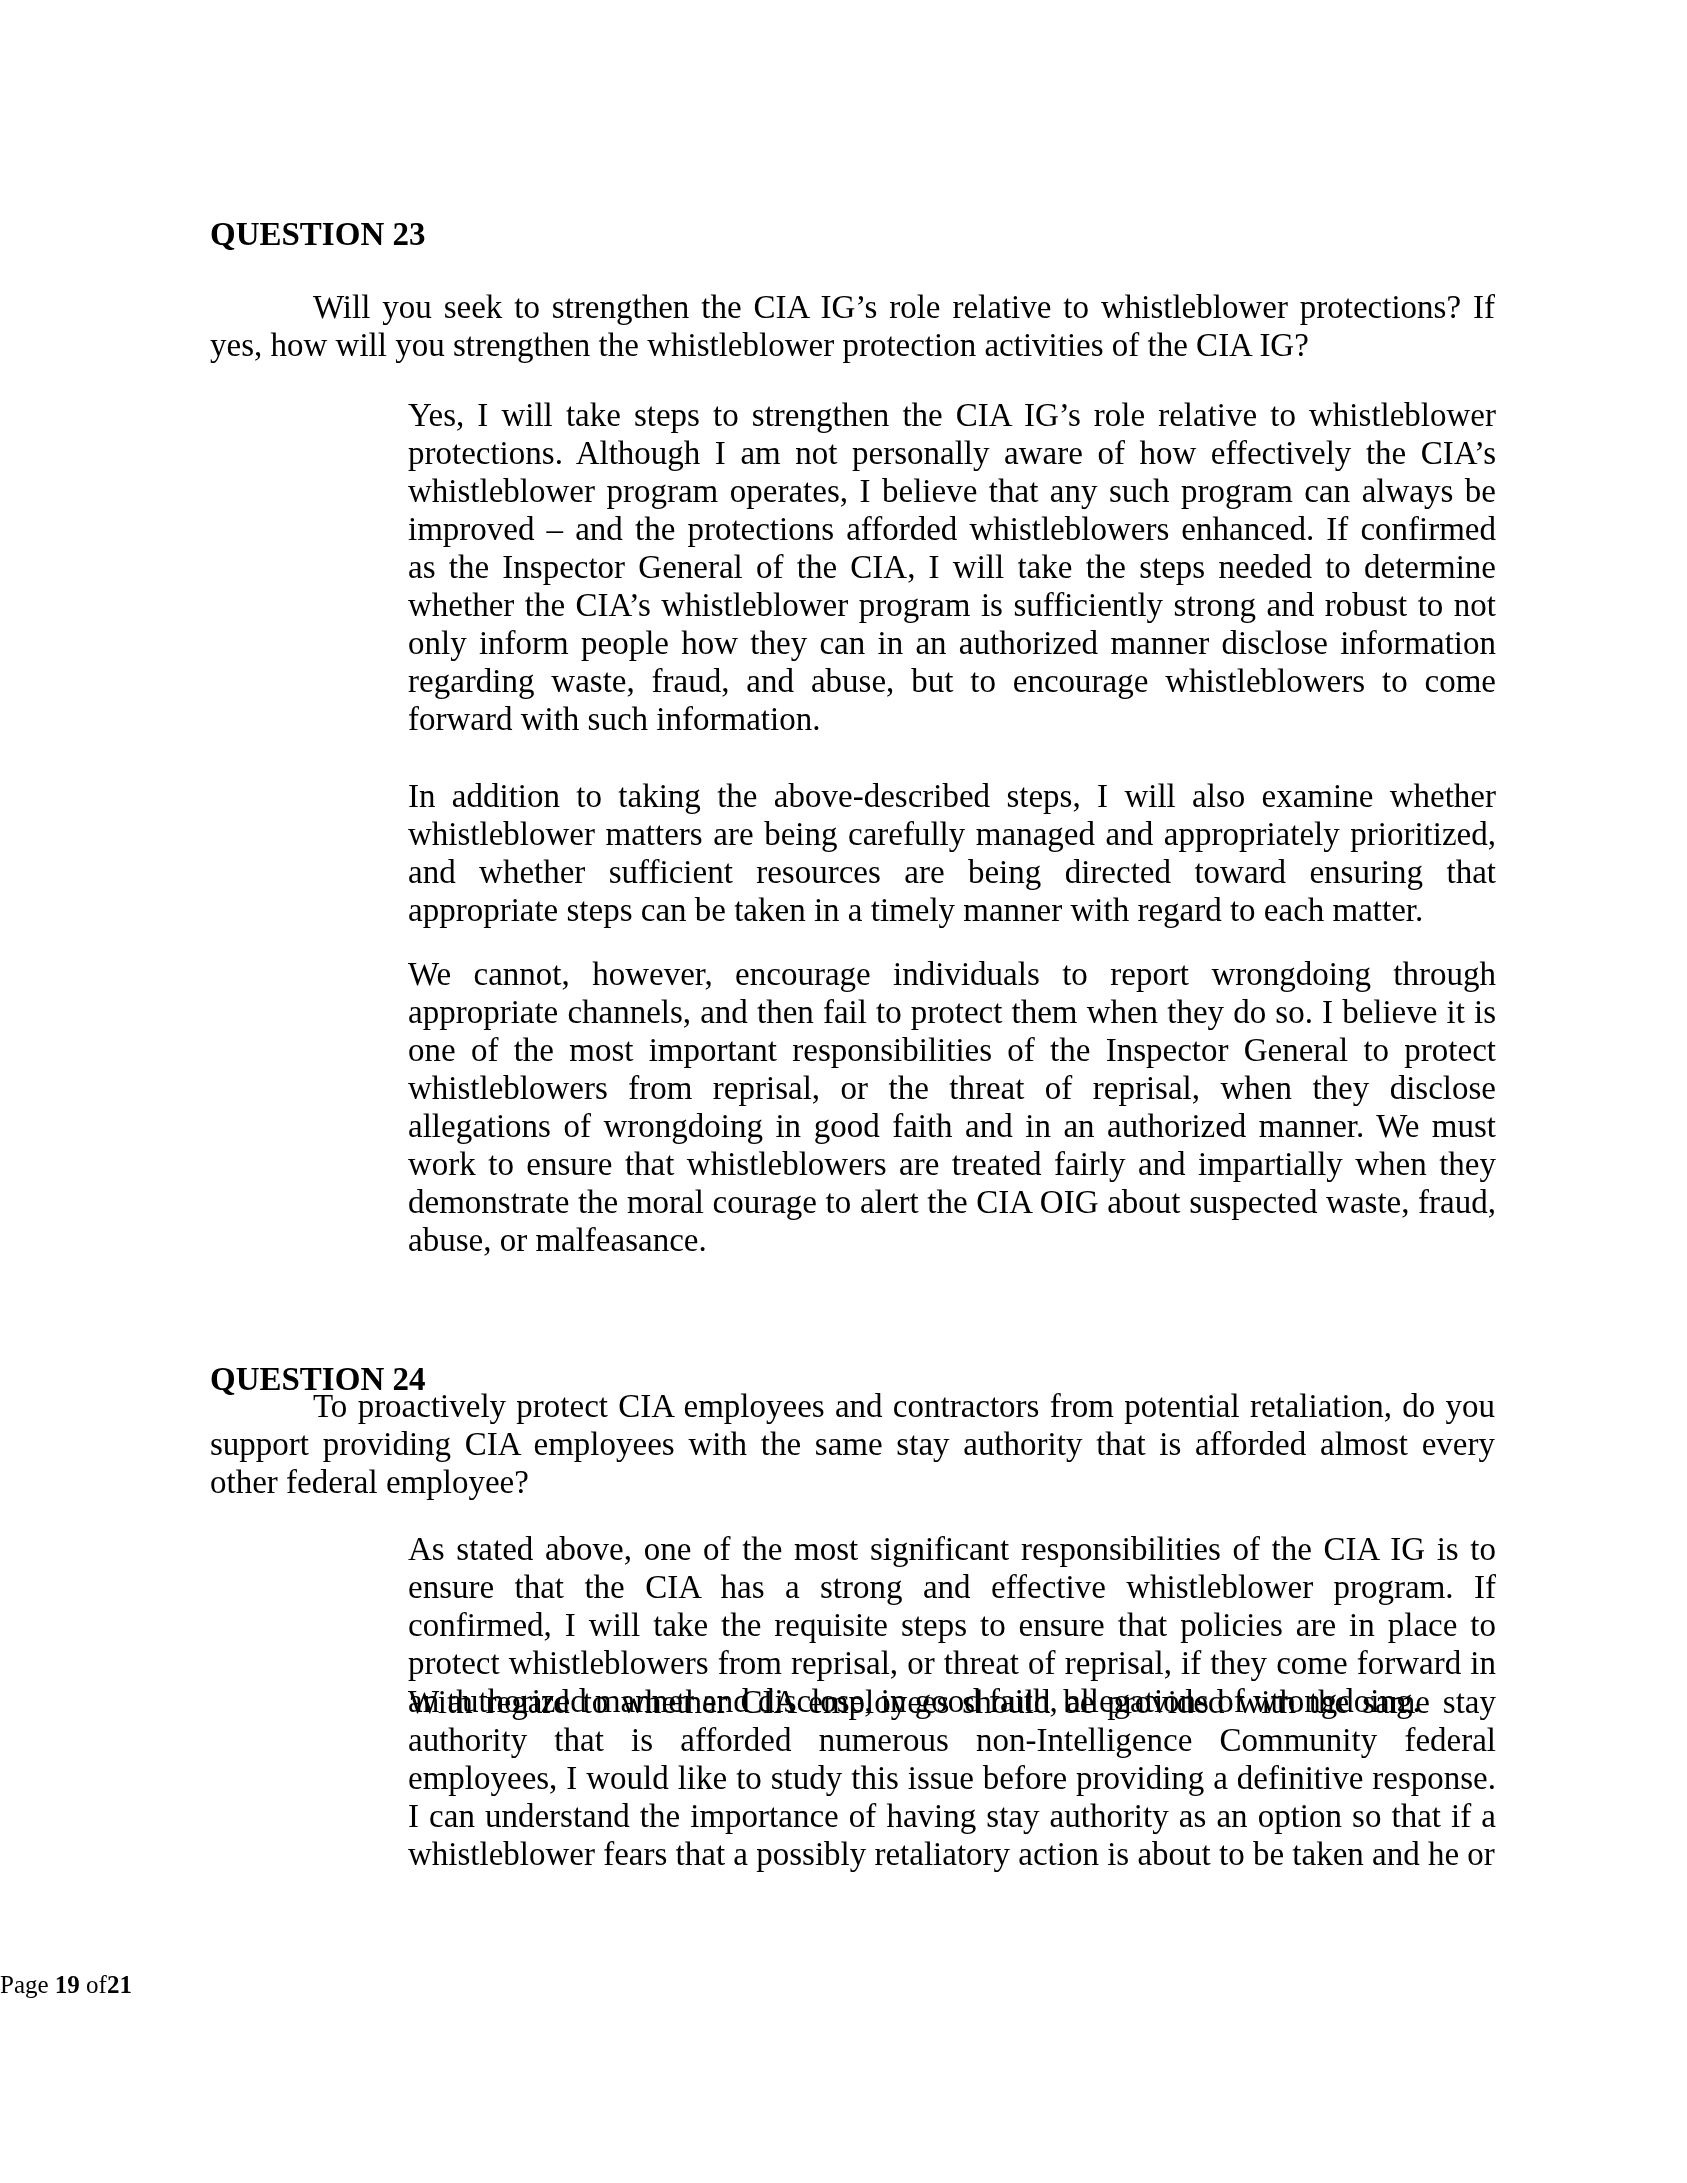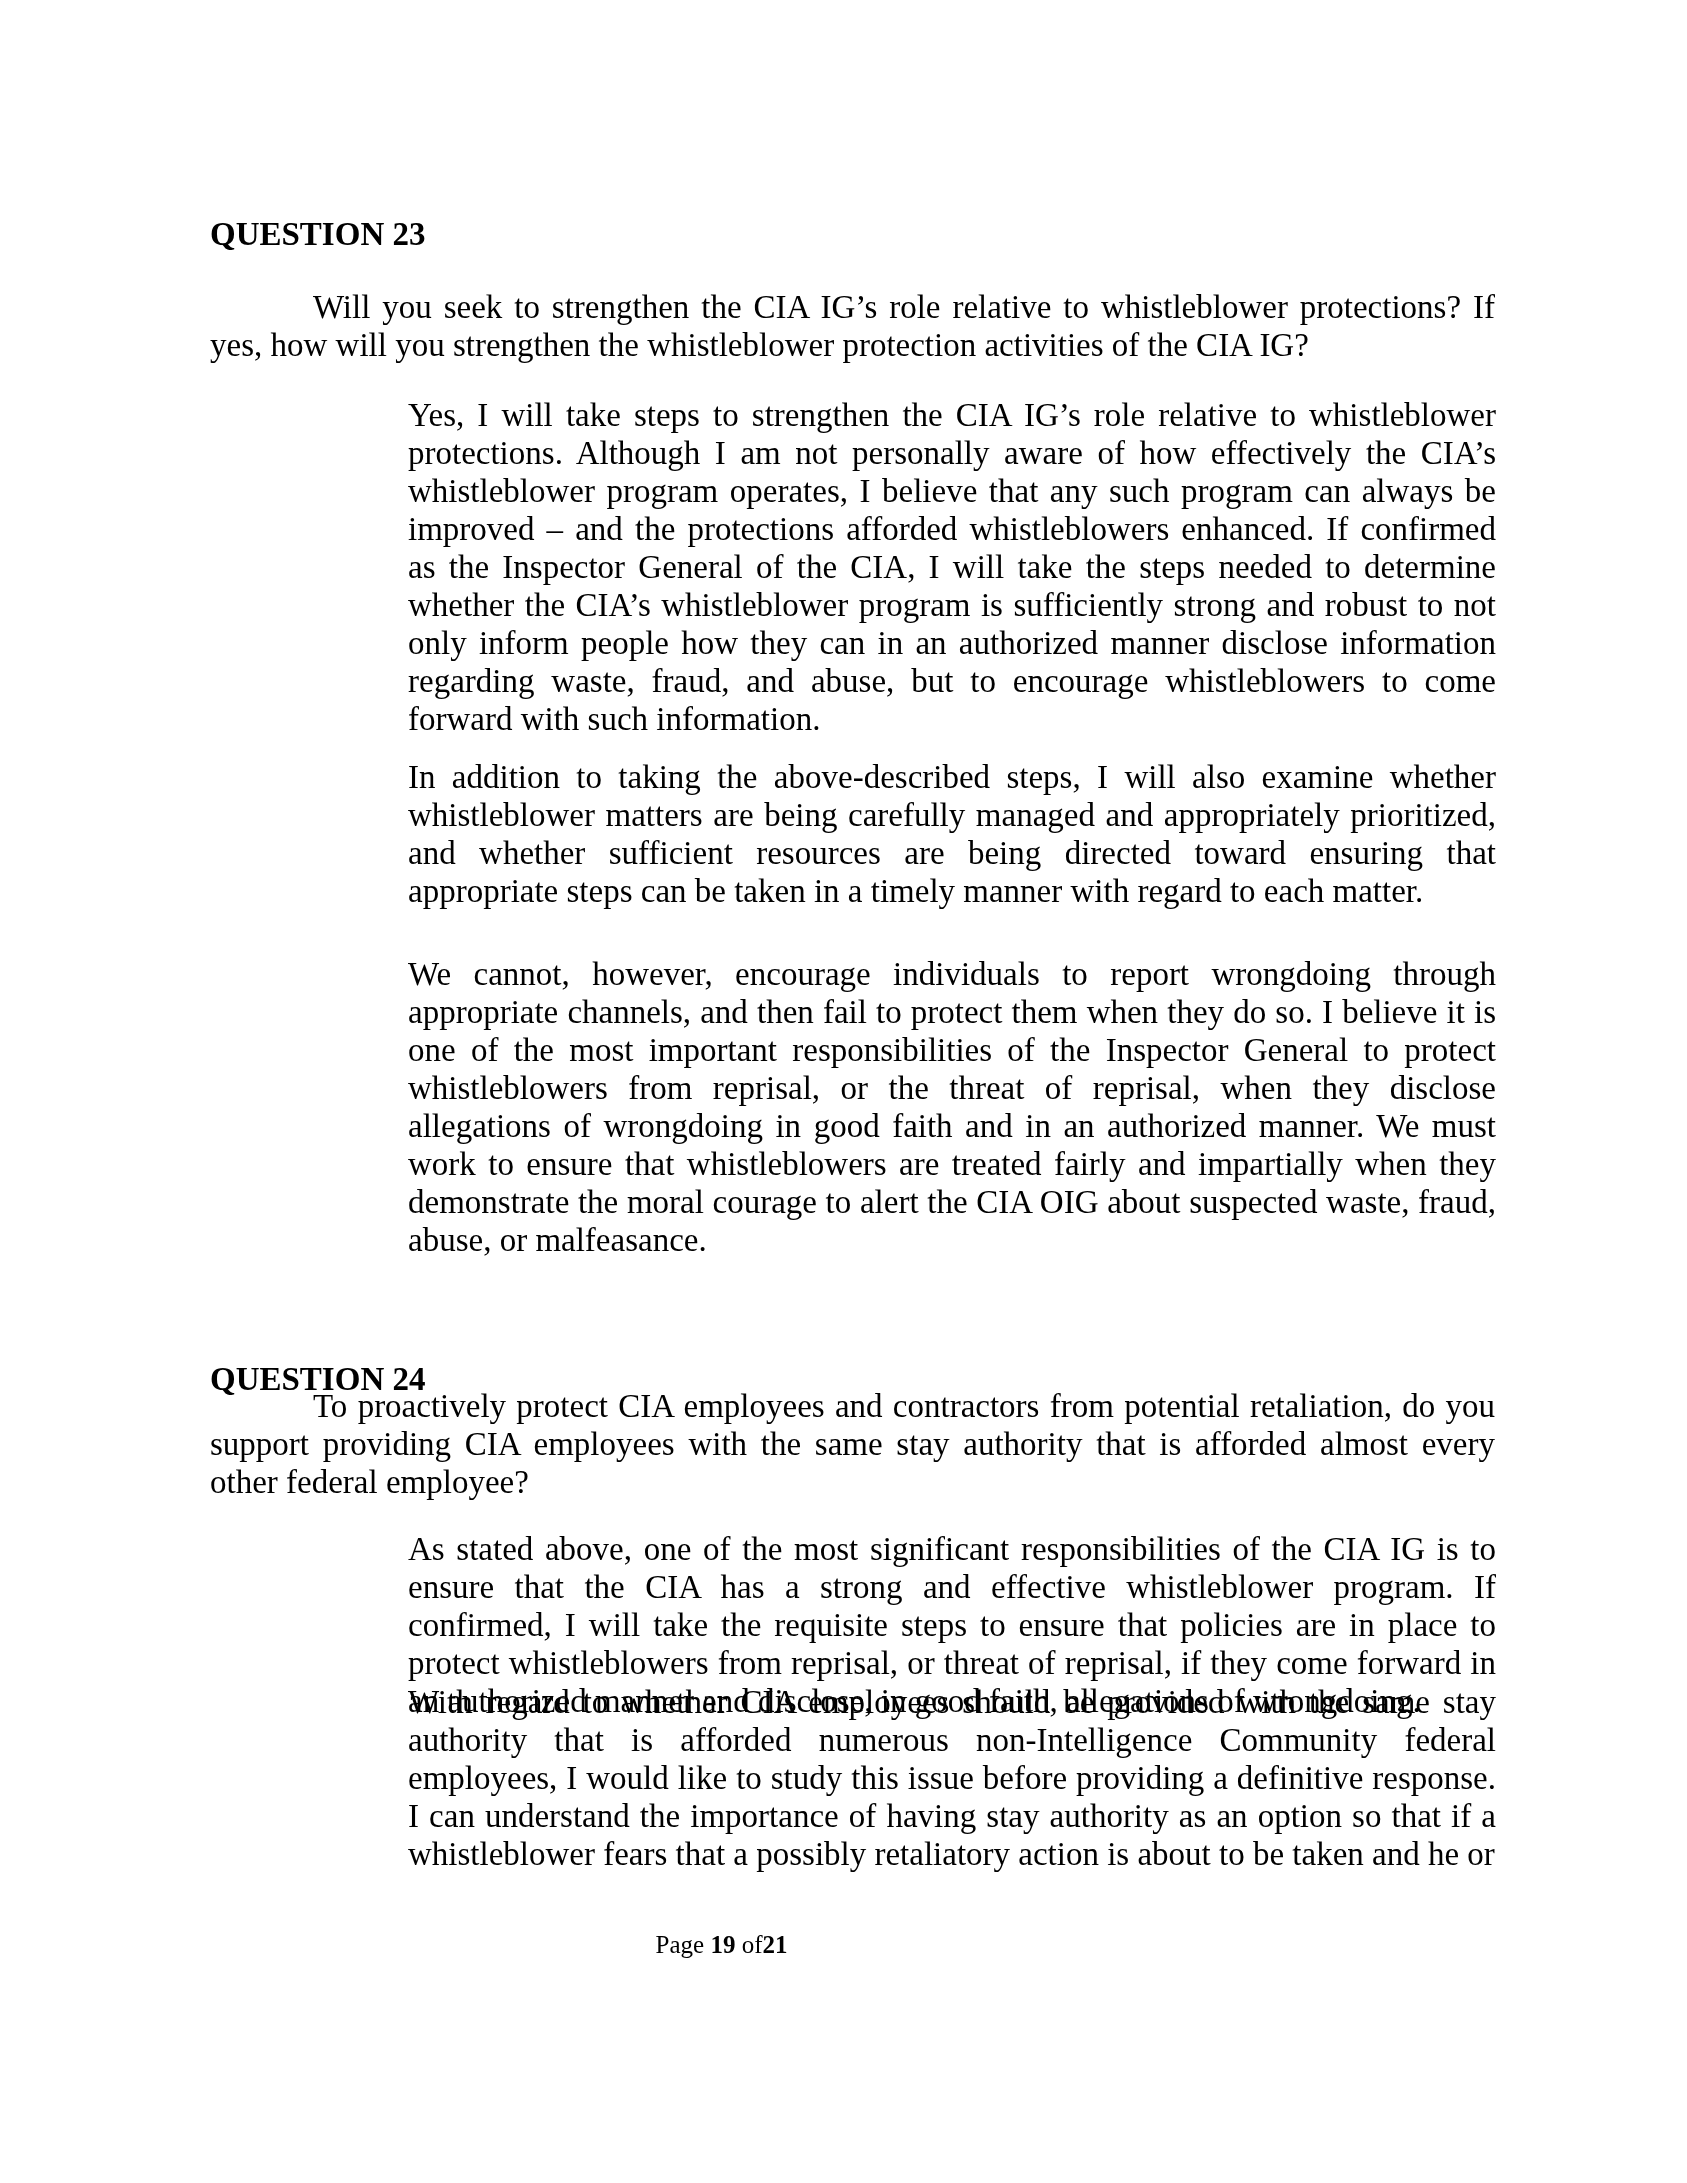--- a/index.html
+++ b/index.html
@@ -2,30 +2,30 @@
 <html style="font-size:10.6px"><head>
 <meta charset="utf-8">
 <style>
   html, body { margin:0; padding:0; background:#ffffff; }
   body { width:1687px; height:2183px; position:relative; overflow:hidden;
          font-family:"Liberation Serif", "DejaVu Serif", serif; color:#000; }
   .block { position:absolute; left:198px; width:1285px; font-size:33px; line-height:38px; margin:12px; }
   .heading { font-weight:bold; }
   .question { font-weight:normal; text-align:justify; text-indent:103px; }
   .answer { left:396px; width:1088px; text-align:justify; }
-  .footer { position:absolute; top:1930px; left:0; width:1443px; text-align:center; font-size:25px; line-height:29px; }
+  .footer { position:absolute; top:1970px; left:0; width:1443px; font-size:25px; line-height:29px; }
   .footer b { font-weight:bold; }
 </style>
 </head>
 <body>
 
 <h2 class="block heading" style="top:203px;">QUESTION 23</h2>
 <p class="block question" style="top:276px;">Will you seek to strengthen the CIA IG’s role relative to whistleblower protections? If yes, how will you strengthen the whistleblower protection activities of the CIA IG?</p>
 <p class="block answer" style="top:384px;">Yes, I will take steps to strengthen the CIA IG’s role relative to whistleblower protections.  Although I am not personally aware of how effectively the CIA’s whistleblower program operates, I believe that any such program can always be improved – and the protections afforded whistleblowers enhanced.  If confirmed as the Inspector General of the CIA, I will take the steps needed to determine whether the CIA’s whistleblower program is sufficiently strong and robust to not only inform people how they can in an authorized manner disclose information regarding waste, fraud, and abuse, but to encourage whistleblowers to come forward with such information.</p>
-<p class="block answer" style="top:746px;">In addition to taking the above-described steps, I will also examine whether whistleblower matters are being carefully managed and appropriately prioritized, and whether sufficient resources are being directed toward ensuring that appropriate steps can be taken in a timely manner with regard to each matter.</p>
+<p class="block answer" style="top:765px;">In addition to taking the above-described steps, I will also examine whether whistleblower matters are being carefully managed and appropriately prioritized, and whether sufficient resources are being directed toward ensuring that appropriate steps can be taken in a timely manner with regard to each matter.</p>
 <p class="block answer" style="top:943px;">We cannot, however, encourage individuals to report wrongdoing through appropriate channels, and then fail to protect them when they do so.  I believe it is one of the most important responsibilities of the Inspector General to protect whistleblowers from reprisal, or the threat of reprisal, when they disclose allegations of wrongdoing in good faith and in an authorized manner.  We must work to ensure that whistleblowers are treated fairly and impartially when they demonstrate the moral courage to alert the CIA OIG about suspected waste, fraud, abuse, or malfeasance.</p>
 
 <h2 class="block heading" style="top:1348px;">QUESTION 24</h2>
 <p class="block question" style="top:1375px;">To proactively protect CIA employees and contractors from potential retaliation, do you support providing CIA employees with the same stay authority that is afforded almost every other federal employee?</p>
 <p class="block answer" style="top:1518px;">As stated above, one of the most significant responsibilities of the CIA IG is to ensure that the CIA has a strong and effective whistleblower program.  If confirmed, I will take the requisite steps to ensure that policies are in place to protect whistleblowers from reprisal, or threat of reprisal, if they come forward in an authorized manner and disclose, in good faith, allegations of wrongdoing.</p>
 <p class="block answer" style="top:1671px;">With regard to whether CIA employees should be provided with the same stay authority that is afforded numerous non-Intelligence Community federal employees, I would like to study this issue before providing a definitive response. I can understand the importance of having stay authority as an option so that if a whistleblower fears that a possibly retaliatory action is about to be taken and he or</p>
 
 <div class="footer">
   <span>Page</span>
   <b>19</b>

